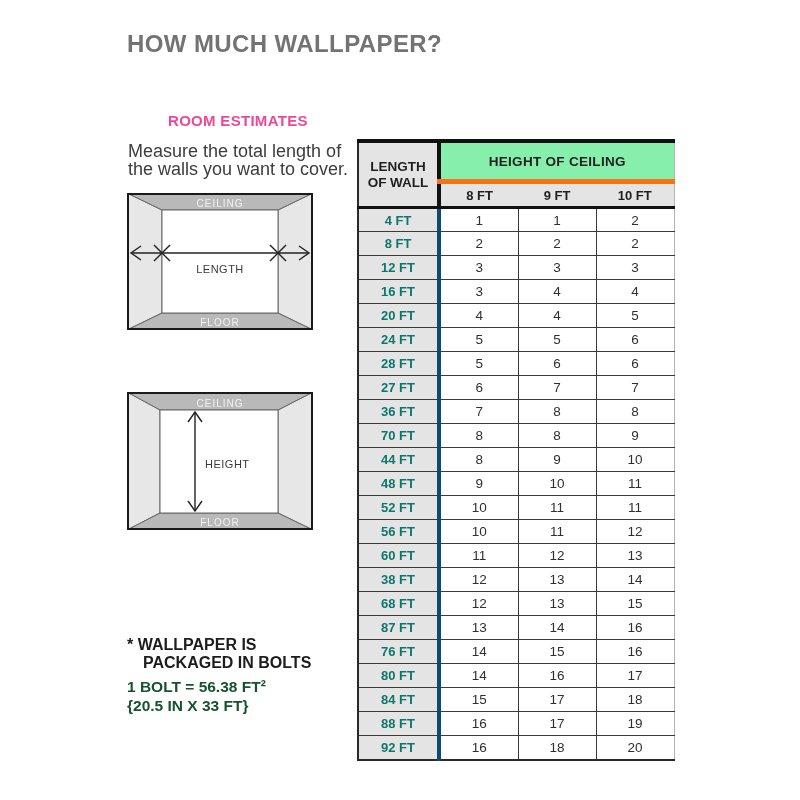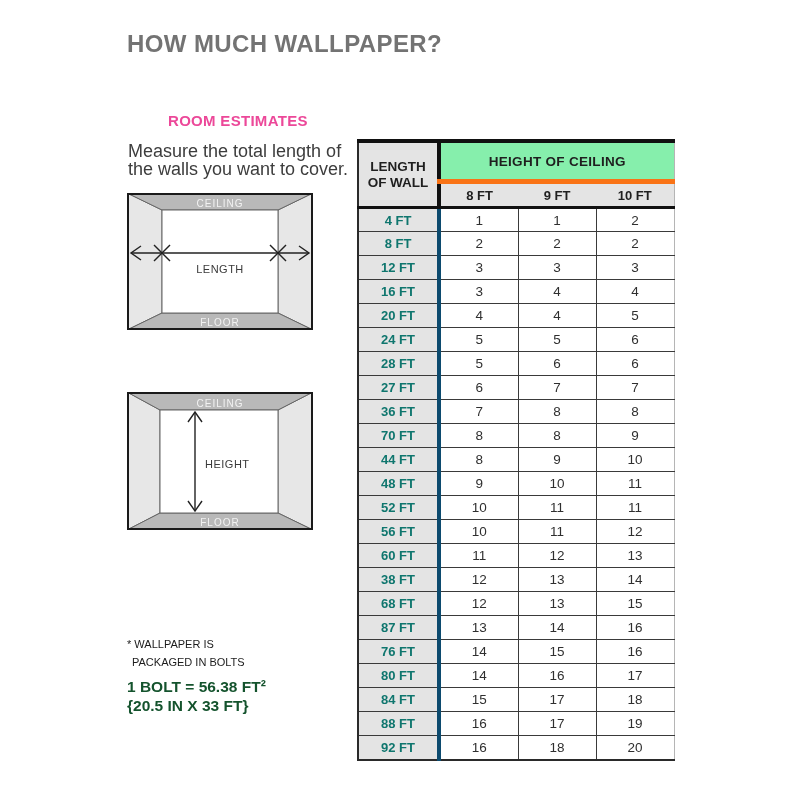--- a/index.html
+++ b/index.html
@@ -36,24 +36,24 @@
   }
   #step1 { top: 142px; }
   #step2 { top: 343px; }
   #step3 { top: 547px; }
 
   #diagram-length { left: 127px; top: 193px; }
   #diagram-height { left: 127px; top: 392px; }
 
   .footnote {
     left: 127px; top: 636px;
-    font-size: 11px; font-weight: normal; color: #1c1c1c;
+    font-size: 16px; font-weight: bold; color: #1c1c1c;
     line-height: 17.5px;
   }
-  .footnote .indent { margin-left: 5px; text-align: center; }
+  .footnote .indent { margin-left: 16px; text-align: center; }
   .bolt-spec {
     left: 127px; top: 677px;
     font-size: 15.5px; font-weight: bold; color: #14532d;
     line-height: 19px;
   }
 
   #table-wrap { left: 357px; top: 139px; }
   table.bolts {
     border-collapse: collapse;
     table-layout: fixed;

